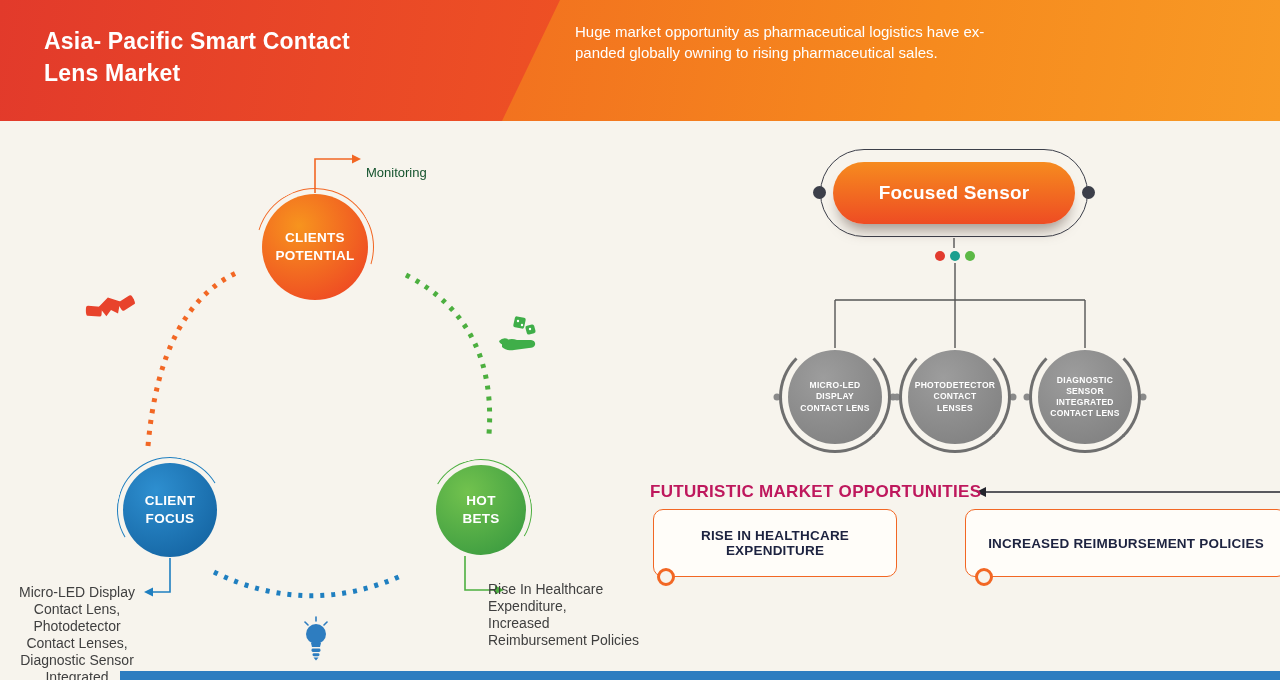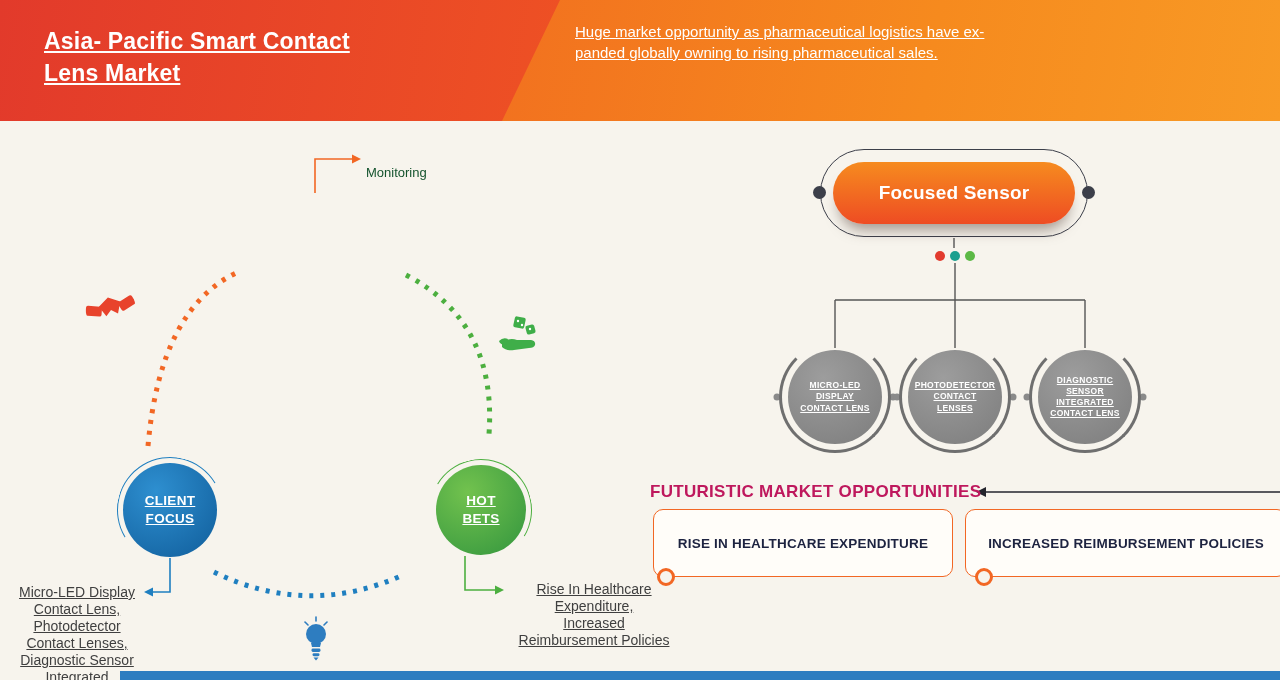--- a/index.html
+++ b/index.html
@@ -1,20 +1,20 @@
 <!DOCTYPE html>
 <html><head>
 <meta charset="utf-8">
 <style>
   * { margin:0; padding:0; box-sizing:border-box; }
   html,body { width:1280px; height:680px; overflow:hidden; }
   body { font-family:"Liberation Sans", sans-serif; }
   .stage { position:relative; width:1280px; height:680px; background:#f7f4ed; overflow:hidden; }
   .abs { position:absolute; }
-  .ml { white-space:pre-line;text-decoration:underline; }
+  .ml { white-space:pre-line; }
 
   
   .header { position:absolute; left:0; top:0; width:1280px; height:121px;
             background:linear-gradient(100deg,#e23a2b 0%,#ee5124 45%,#f37b20 100%); }
   .header-right { position:absolute; left:502px; top:0; right:0; bottom:0;
             background:linear-gradient(100deg,#f2711f 0%,#f68a1e 55%,#f89a25 100%);
             clip-path:polygon(58px 0,100% 0,100% 100%,0 100%); }
   .header-title { left:44px; top:25px; color:#fff; font-size:23px; font-weight:700;
             line-height:1.4; letter-spacing:.2px; }
   .header-sub { left:575px; top:21px; width:680px; color:#fff; font-size:15px;
@@ -33,21 +33,21 @@
           background:radial-gradient(circle at 35% 30%, #2e8fd0, #1667a5 80%); }
   .node-green { left:436px; top:465px; width:90px; height:90px;
           background:radial-gradient(circle at 35% 30%, #72c24e, #3f9e41 80%); }
   .arc { position:absolute; inset:-6px; border-radius:50%; border:1.5px solid transparent; }
   .arc-orange { border-top-color:#f26724; border-right-color:#f26724; transform:rotate(-28deg); }
   .arc-blue { border-top-color:#1f7fc0; border-left-color:#1f7fc0; transform:rotate(14deg); }
   .arc-green { border-top-color:#4caf3f; border-right-color:#4caf3f; transform:rotate(-14deg); }
   .monitoring { left:366px; top:153px; font-size:13px; color:#14532d; z-index:2;margin-top:12px; }
   .note { position:absolute; z-index:2; font-size:14px; color:#3f3f3f; line-height:1.22; }
   .note-left { left:2px; top:584px; width:150px; text-align:center; }
-  .note-right { left:504px; top:581px; width:180px; text-align:center; }
+  .note-right { left:488px; top:581px; width:180px; text-align:left; }
   .icon { position:absolute; z-index:2; }
   .icon-handshake { left:86px; top:292px; transform:rotate(-14deg); }
   .icon-dice { left:498px; top:316px; }
   .icon-bulb { left:301px; top:616px; }
 
   
   .fm-outline { left:820px; top:149px; width:268px; height:88px; z-index:2;
           border:1.5px solid #3c3f4a; border-radius:44px; }
   .fm-pill { left:833px; top:162px; width:242px; height:62px; z-index:3; border-radius:31px;
           background:linear-gradient(180deg,#f68b1f,#ee4c23); color:#fff; font-size:19px;
@@ -62,21 +62,21 @@
   .gring { position:absolute; z-index:1; top:341px; width:112px; height:112px; border-radius:50%;
           border:3.5px solid #6f6f6f; border-top-color:transparent; }
 
   
   .opp-heading { left:650px; top:482px; z-index:2; font-size:17px; font-weight:700;
           color:#be185d; letter-spacing:.3px; }
   .opp-box { position:absolute; top:509px; height:68px; z-index:2; background:#fffdf9;
           border:1.6px solid #f26724; border-radius:10px; display:flex; align-items:center;
           justify-content:center; color:#1d2340; font-weight:700; font-size:13.5px;
           letter-spacing:.2px; text-align:center; }
-  .opp1 { left:653px; width:300px; }
+  .opp1 { left:653px; width:244px; }
   .opp2 { left:965px; width:322px; }
   .opp-ring { position:absolute; z-index:3; top:568px; width:18px; height:18px;
           border-radius:50%; border:3.5px solid #f26724; background:#f7f4ed; }
   .opp-ring1 { left:657px; }
   .opp-ring2 { left:975px; }
 
   .bottom-bar { left:120px; top:671px; width:1160px; height:9px; background:#2e7dc0; z-index:2; }
 </style>
 </head>
 <body>
@@ -116,20 +116,25 @@
     <circle cx="1013" cy="397" r="3.5" fill="#8a8a8a"></circle>
     <circle cx="1027" cy="397" r="3.5" fill="#8a8a8a"></circle>
     <circle cx="1143" cy="397" r="3.5" fill="#8a8a8a"></circle>
 
     <path d="M1280 492 L986 492" stroke="#23242c" stroke-width="1.6" fill="none"></path>
     <polygon points="986,487 976,492 986,497" fill="#23242c"></polygon>
   </svg>
 
   <div class="abs monitoring">Monitoring</div>
 
+  <div class="node node-orange">
+    <div class="arc arc-orange"></div>
+    <span class="ml">CLIENTS
+POTENTIAL</span>
+  </div>
 
   <div class="node node-blue">
     <div class="arc arc-blue"></div>
     <span class="ml">CLIENT
 FOCUS</span>
   </div>
 
   <div class="node node-green">
     <div class="arc arc-green"></div>
     <span class="ml">HOT

